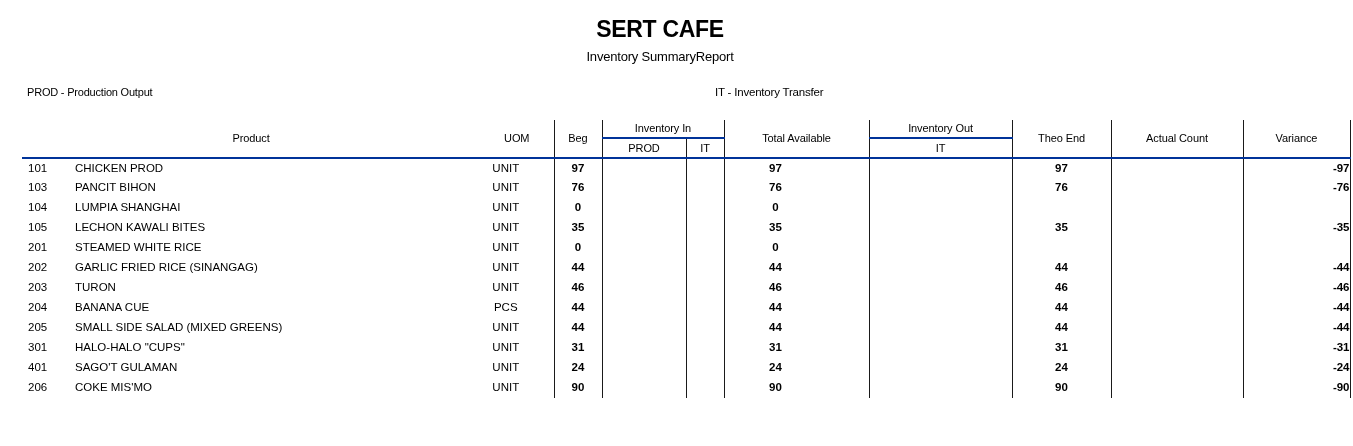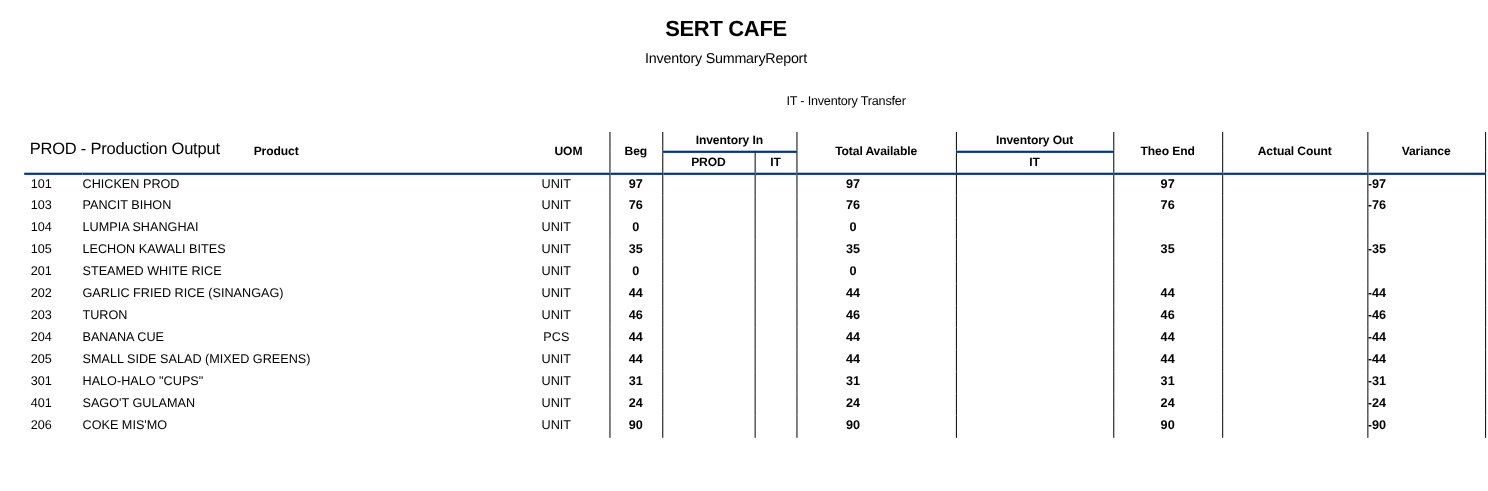--- a/index.html
+++ b/index.html
@@ -11,58 +11,58 @@
   html,body{width:1353px;height:446px;background:#ffffff;overflow:hidden;}
   body{
     font-family:"Liberation Sans","DejaVu Sans",sans-serif;
     color:var(--text);
     position:relative;
   }
   .page{position:absolute;inset:0;background:#fff;}
 
   
   .report-header{position:absolute;left:0;top:0;width:1320px;text-align:center;}
-  .report-title{margin-top:16px;font-size:20px;font-weight:bold;letter-spacing:-0.3px;}
+  .report-title{margin-top:16px;font-size:23px;font-weight:bold;letter-spacing:-0.3px;}
   .report-subtitle{margin-top:6px;font-size:13px;font-weight:normal;letter-spacing:-0.2px;}
   .report-period{margin-top:3px;font-size:11px;font-weight:bold;letter-spacing:-0.1px;}
 
   
-  .legend-prod{position:absolute;left:27px;top:86px;font-size:15px;letter-spacing:-0.2px;margin-top:41px;}
+  .legend-prod{position:absolute;left:27px;top:86px;font-size:11px;letter-spacing:-0.2px;}
   .legend-it{position:absolute;left:715px;top:86px;font-size:11.5px;letter-spacing:-0.2px;}
 
   
   .table-wrap{position:absolute;left:22px;top:120px;width:1328px;}
   table{border-collapse:collapse;table-layout:fixed;width:1328px;}
   th,td{
     overflow:hidden;white-space:nowrap;
     font-size:11.5px;line-height:1;vertical-align:middle;
     padding:0;
   }
-  thead th{font-weight:bold;font-size:11px;letter-spacing:-0.1px;text-align:center;}
+  thead th{font-weight:normal;font-size:11px;letter-spacing:-0.1px;text-align:center;}
   tr.h1{height:18px;}
   tr.h2{height:20px;}
   tbody tr{height:20px;}
 
   
   .bR{border-right:1px solid var(--line-black);}
 
   
   th.group{border-bottom:2px solid var(--rule-blue);}
   tr.h2 th, thead th.span2{border-bottom:2px solid var(--rule-blue);}
   thead{border-bottom:2px solid var(--rule-blue);}
 
   
   td.code{text-align:left;padding-left:6px;}
   td.name{text-align:left;}
   td.uom{text-align:center;padding-right:22px;}
   td.beg{text-align:center;}
   td.prod,td.itin,td.itout,td.actual{text-align:center;}
   td.total{text-align:center;padding-right:42px;font-weight:bold;}
   td.theo{text-align:center;font-weight:bold;}
-  td.variance{text-align:left;font-weight:bold;}
+  td.variance{text-align:right;font-weight:bold;}
   td.beg{font-weight:bold;}
 </style>
 </head>
 <body>
 
 <div class="page">
 
   <div class="report-header">
     <div class="report-title">SERT CAFE</div>
     <div class="report-subtitle">Inventory SummaryReport</div>

